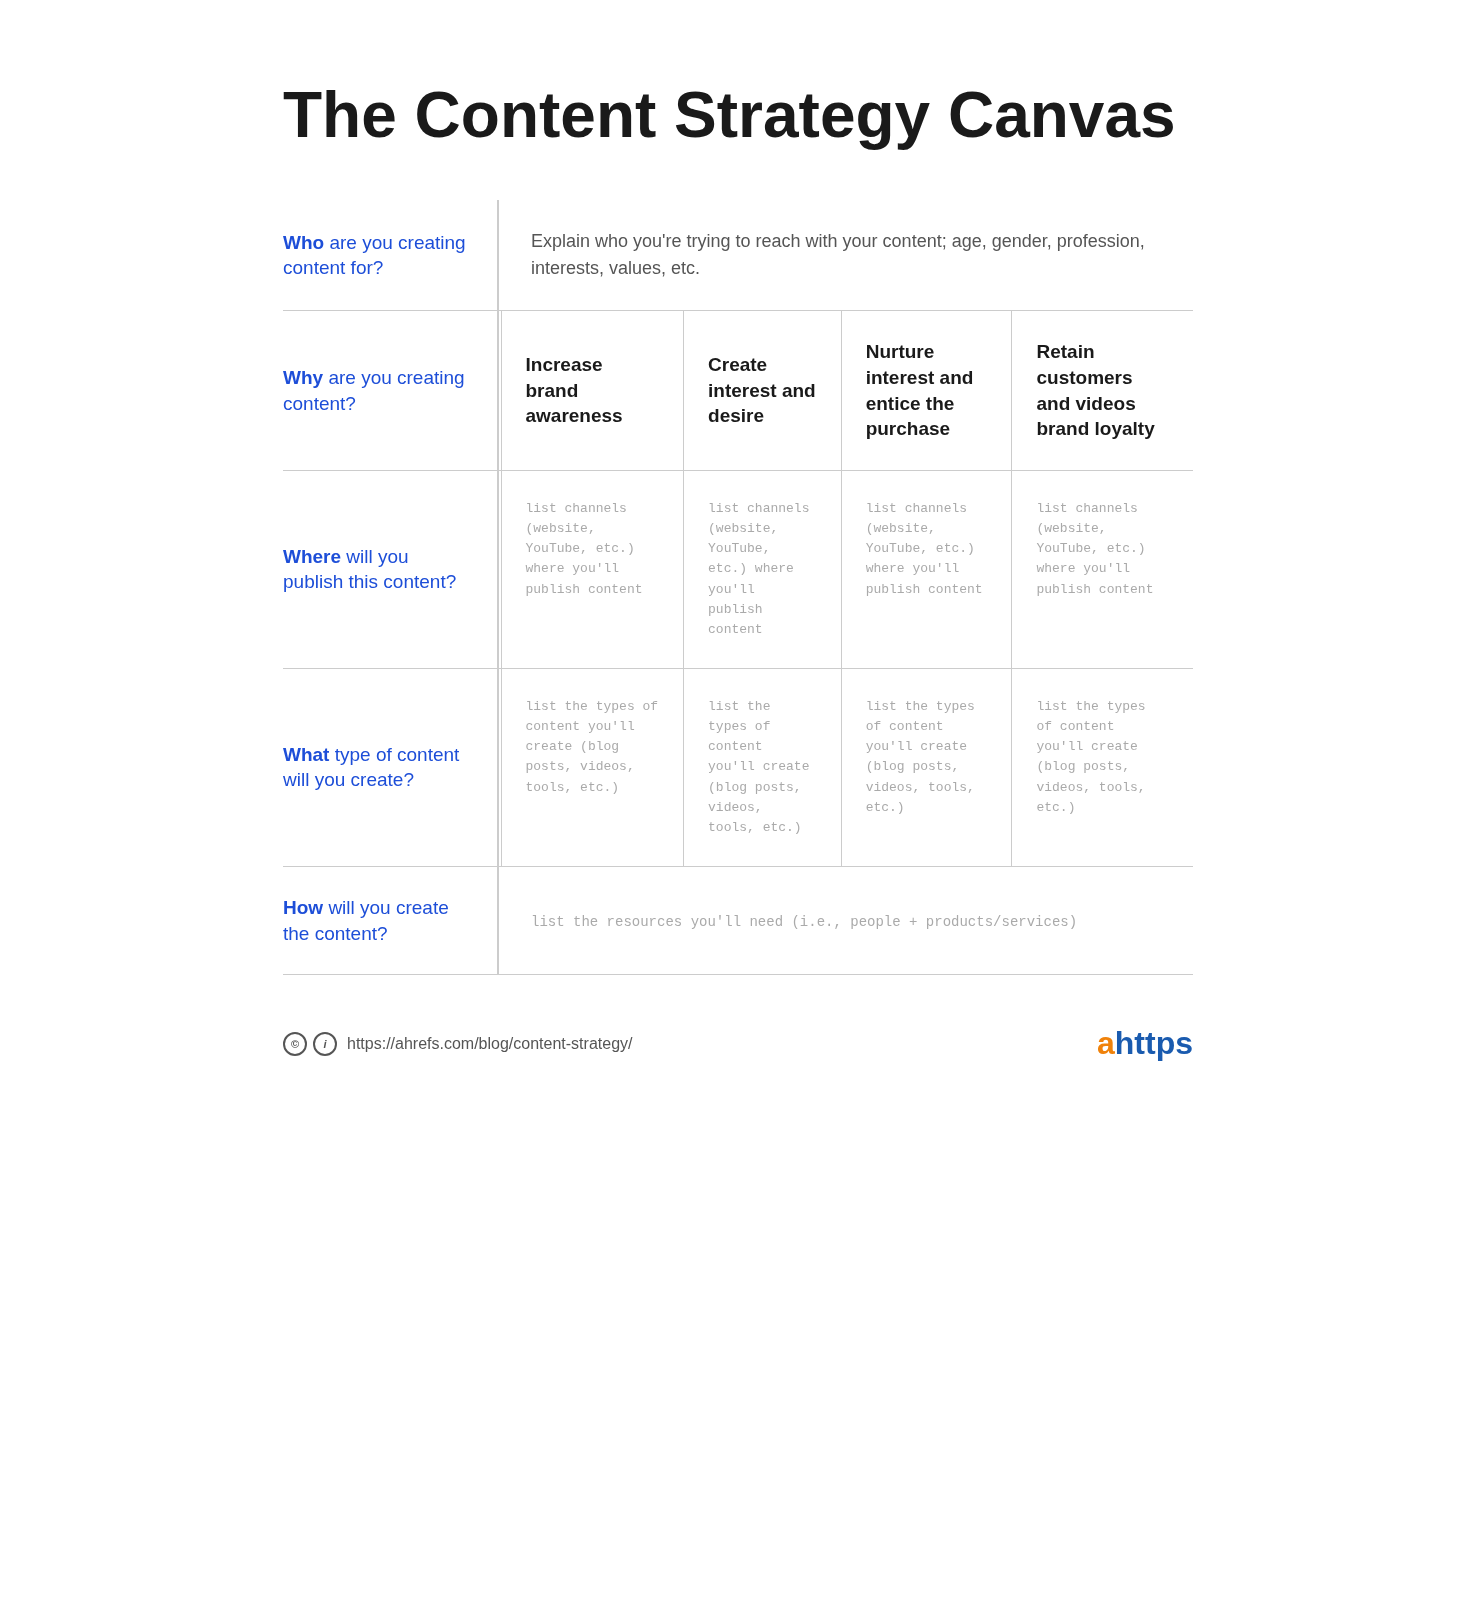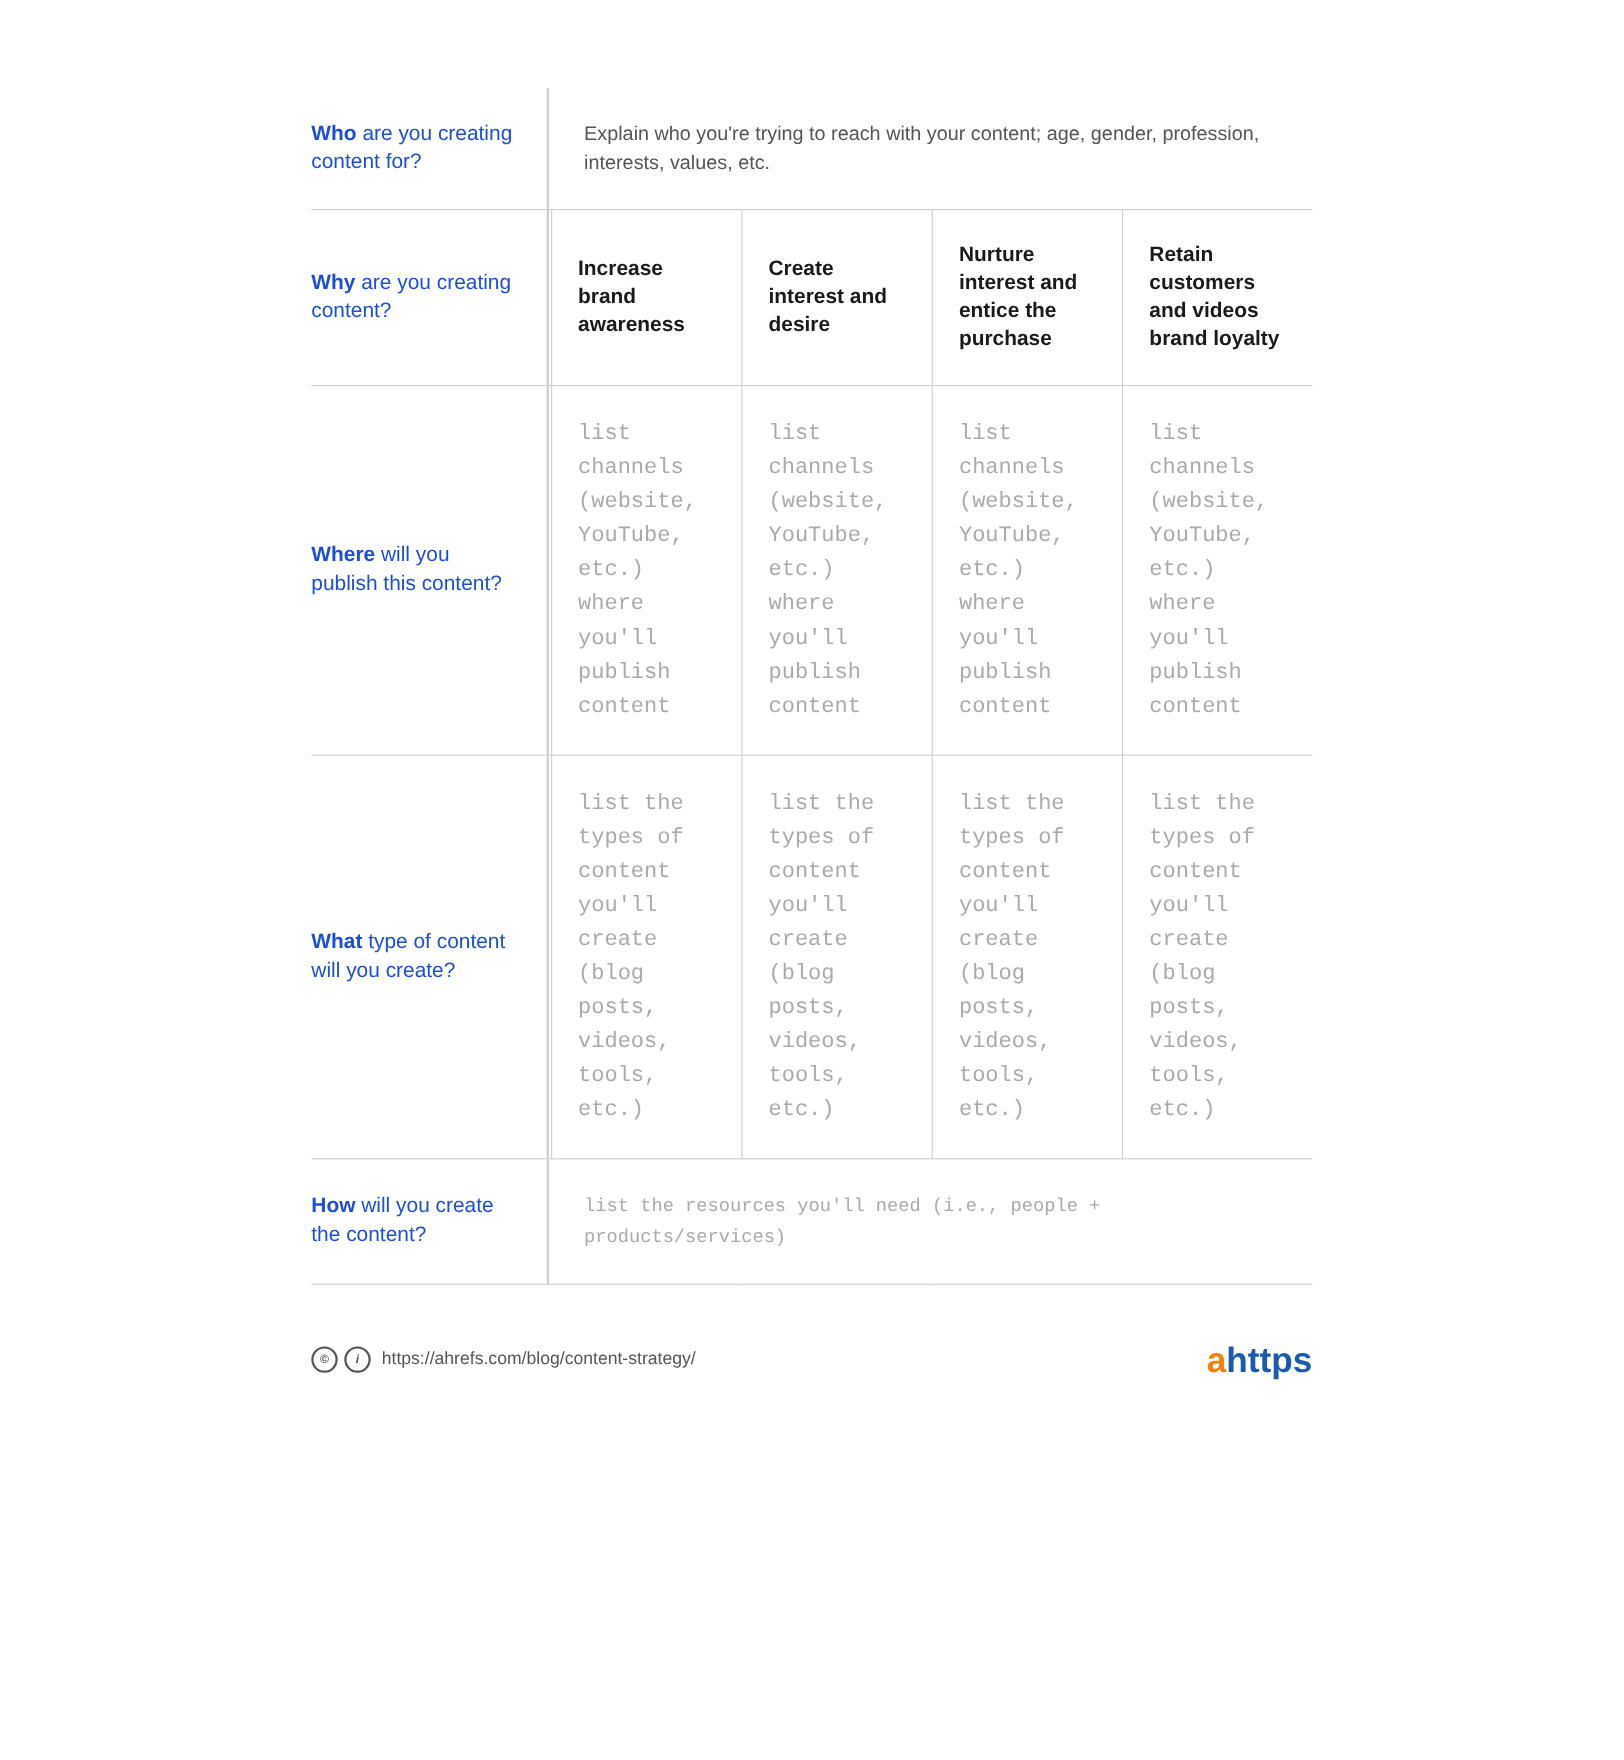--- a/index.html
+++ b/index.html
@@ -79,21 +79,21 @@
       color: #1a1a1a;
       line-height: 1.35;
     }
 
     
     .placeholder-cell {
       padding: 28px 24px;
       vertical-align: top;
       border-left: 1px solid #ccc;
       font-family: 'Courier New', Courier, monospace;
-      font-size: 20px;
+      font-size: 13px;
       color: #aaa;
       line-height: 1.55;
       border-radius: 27px;
     }
 
     
     .footer {
       margin-top: 50px;
       display: flex;
       justify-content: space-between;
@@ -144,20 +144,21 @@
 
     
     .no-top-border {
       border-top: none !important;
     }
   </style>
 </head>
 <body>
 
 <div class="page-container">
+  <h1 class="page-title">The Content Strategy Canvas</h1>
 
   <table class="canvas-table">
 
     <tbody>
         <tr class="no-top-border">
       <td class="label-cell">
         <strong>Who</strong><span> are you creating content for?</span>
       </td>
       <td style="width:3px; border-left:2px solid #ccc;"></td>
       <td class="wide-content-cell" colspan="7">Explain who you're trying to reach with your content; age, gender, profession, interests, values, etc.</td>
@@ -195,21 +196,21 @@
       <td class="placeholder-cell">list the types of content you'll create (blog posts, videos, tools, etc.)</td>
       <td class="placeholder-cell">list the types of content you'll create (blog posts, videos, tools, etc.)</td>
     </tr>
 
     <tr>
       <td class="label-cell">
         <strong>How</strong><span> will you create the content?</span>
       </td>
       <td style="width:3px; border-left:2px solid #ccc;"></td>
       <td class="wide-content-cell" colspan="7">
-        <span style="font-family:'Courier New',Courier,monospace; font-size:17px; color:#aaa;">list the resources you'll need (i.e., people + products/services)</span>
+        <span style="font-family:'Courier New',Courier,monospace; font-size:14px; color:#aaa;">list the resources you'll need (i.e., people + products/services)</span>
       </td>
     </tr>
 
   </tbody>
     </table>
 
   <div class="footer">
     <div class="footer-left">
       <div class="footer-icons">
         <div class="footer-icon" title="Creative Commons">©</div>

